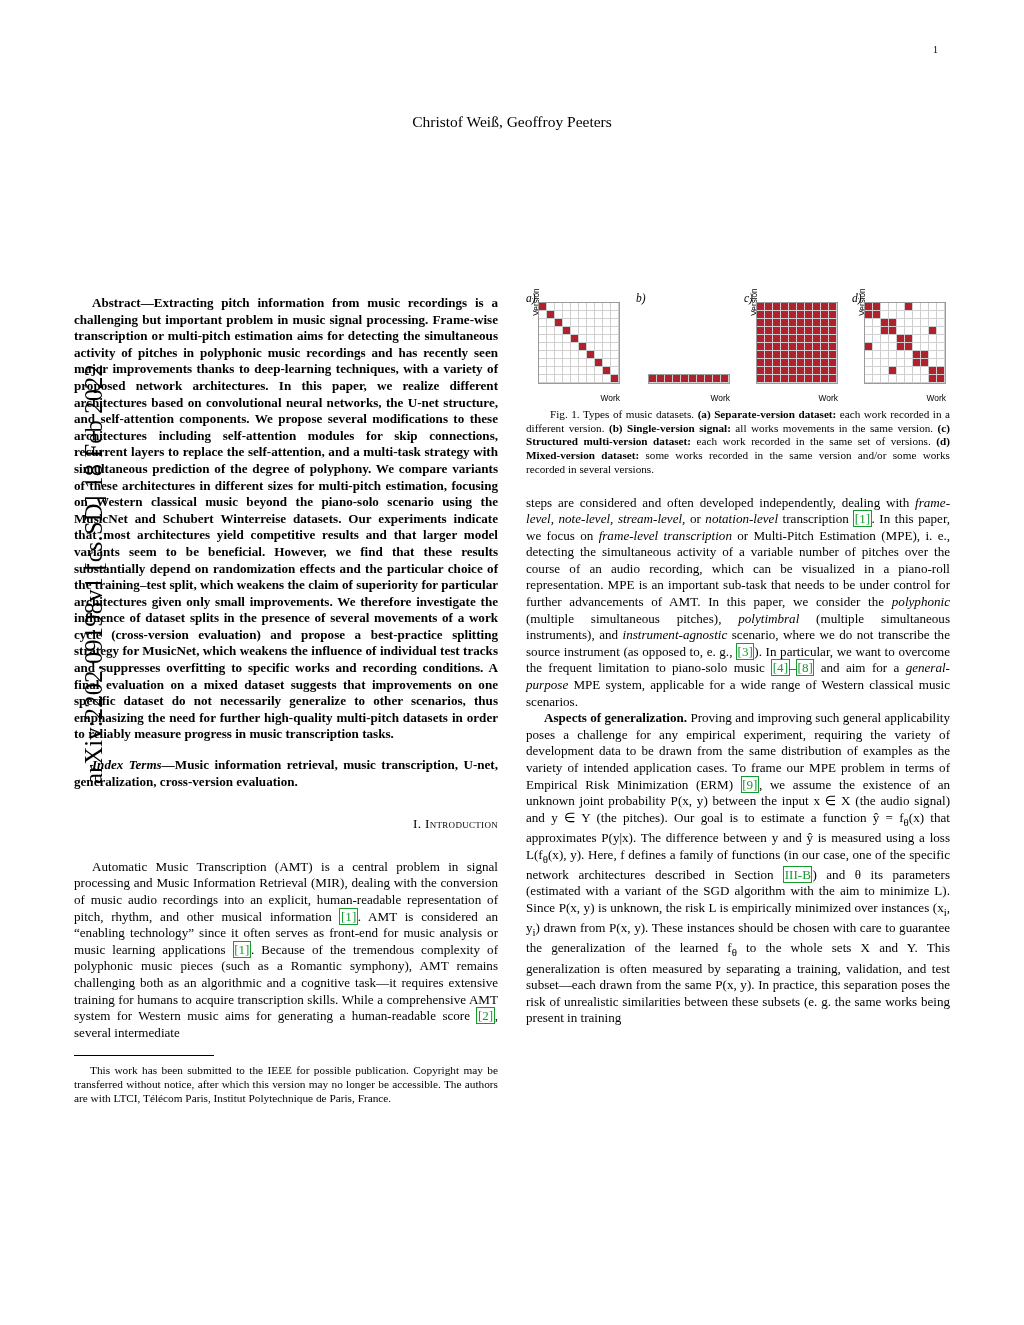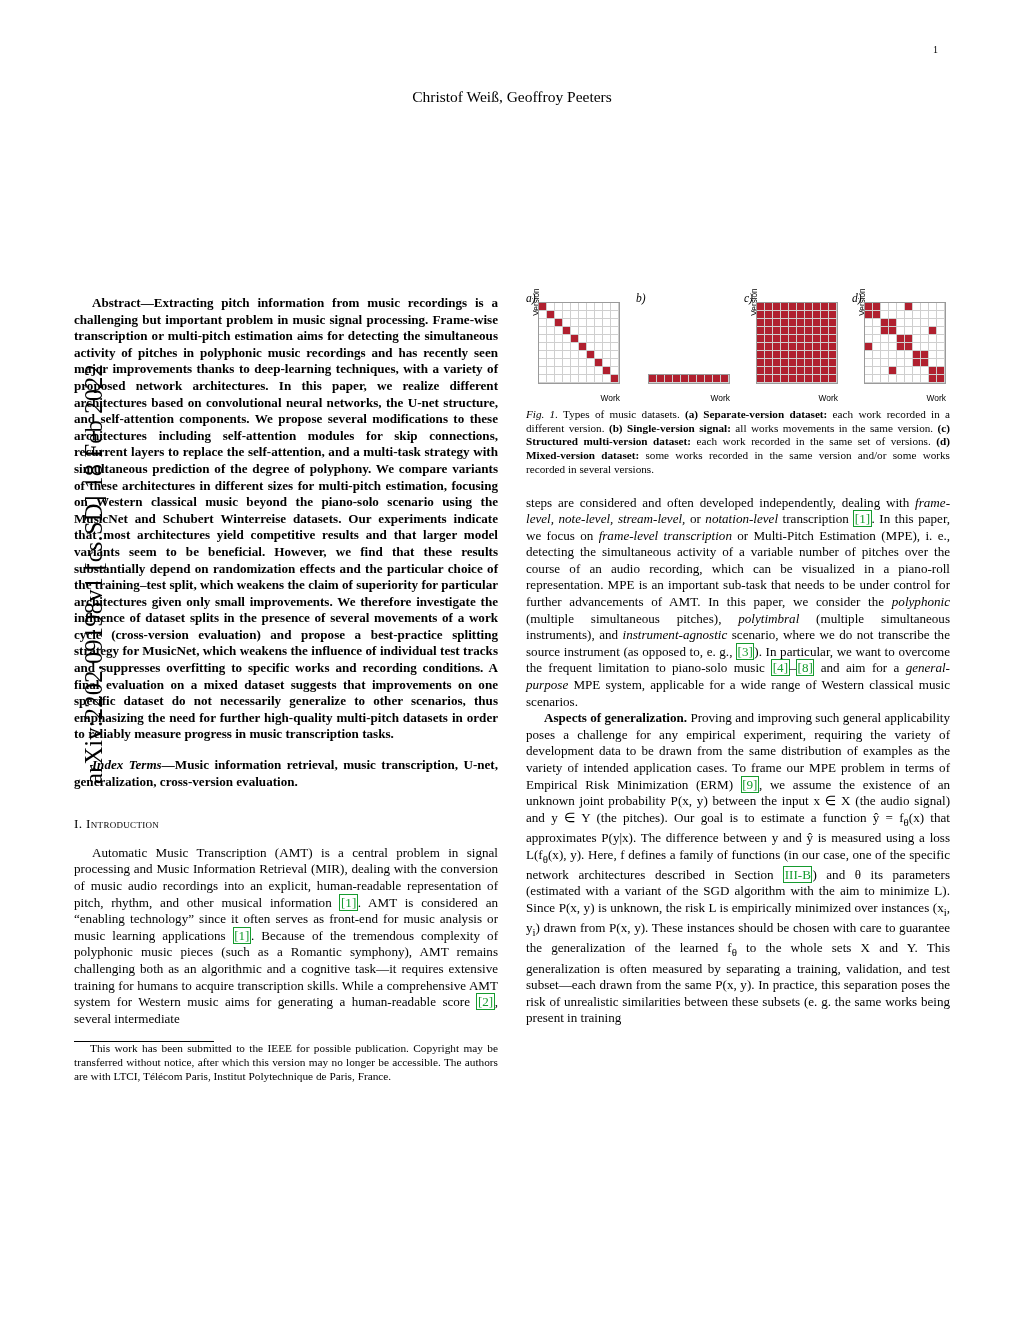--- a/index.html
+++ b/index.html
@@ -49,20 +49,21 @@
     text-align: center;
   }
   .title {
     font-size: 30.5px;
     line-height: 45px;
     font-family: "Liberation Serif", serif;
     font-weight: normal;
     letter-spacing: 0.2px;
   }
   .authors {
+    margin-top: 25px;
     font-size: 15.5px;
     font-family: "Liberation Serif", serif;
   }
   .col {
     position: absolute;
     width: 424px;
     text-align: justify;
     font-size: 13.1px;
     line-height: 16.6px;
   }
@@ -84,23 +85,23 @@
   }
   .indexterms {
     font-weight: bold;
     margin-top: 14px;
     text-indent: 18px;
   }
   .indexterms .lead {
     font-style: italic;
   }
   .section-head {
-    text-align: left;
+    text-align: right;
     margin-top: 26px;
-    margin-bottom: 12px;
+    margin-bottom: 26px;
     font-size: 13.4px;
     font-variant: small-caps;
     letter-spacing: 0.3px;
   }
   p.body-par {
     margin: 0;
     text-indent: 18px;
   }
   .reflink {
     color: #159b2e;
@@ -108,20 +109,21 @@
     padding: 0 0.5px;
     text-decoration: none;
   }
   .footnote-rule {
     margin-top: 14px;
     width: 140px;
     height: 1px;
     background: #000;
   }
   .footnote {
+    margin-top: 8px;
     font-size: 11.3px;
     line-height: 13.6px;
     text-align: justify;
     text-indent: 16px;
   }
   
   .figure {
     position: relative;
     width: 424px;
   }
@@ -173,21 +175,21 @@
     font-family: "Liberation Sans", sans-serif;
     text-align: right;
   }
   .fig-caption {
     margin-top: 10px;
     font-size: 11.2px;
     line-height: 13.7px;
     text-align: justify;
   }
   .fig-caption .fignum {
-    font-style: italic;
+    margin-left: 24px;
   }
   .fig-caption b { font-weight: bold; }
   .mi { }
 </style>
 </head>
 <body>
 
 <div class="page">
 
   <div class="page-number">1</div>

